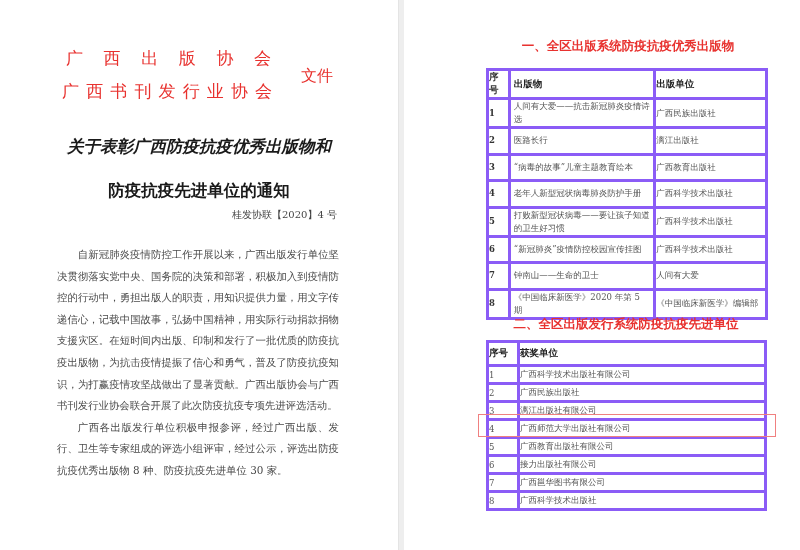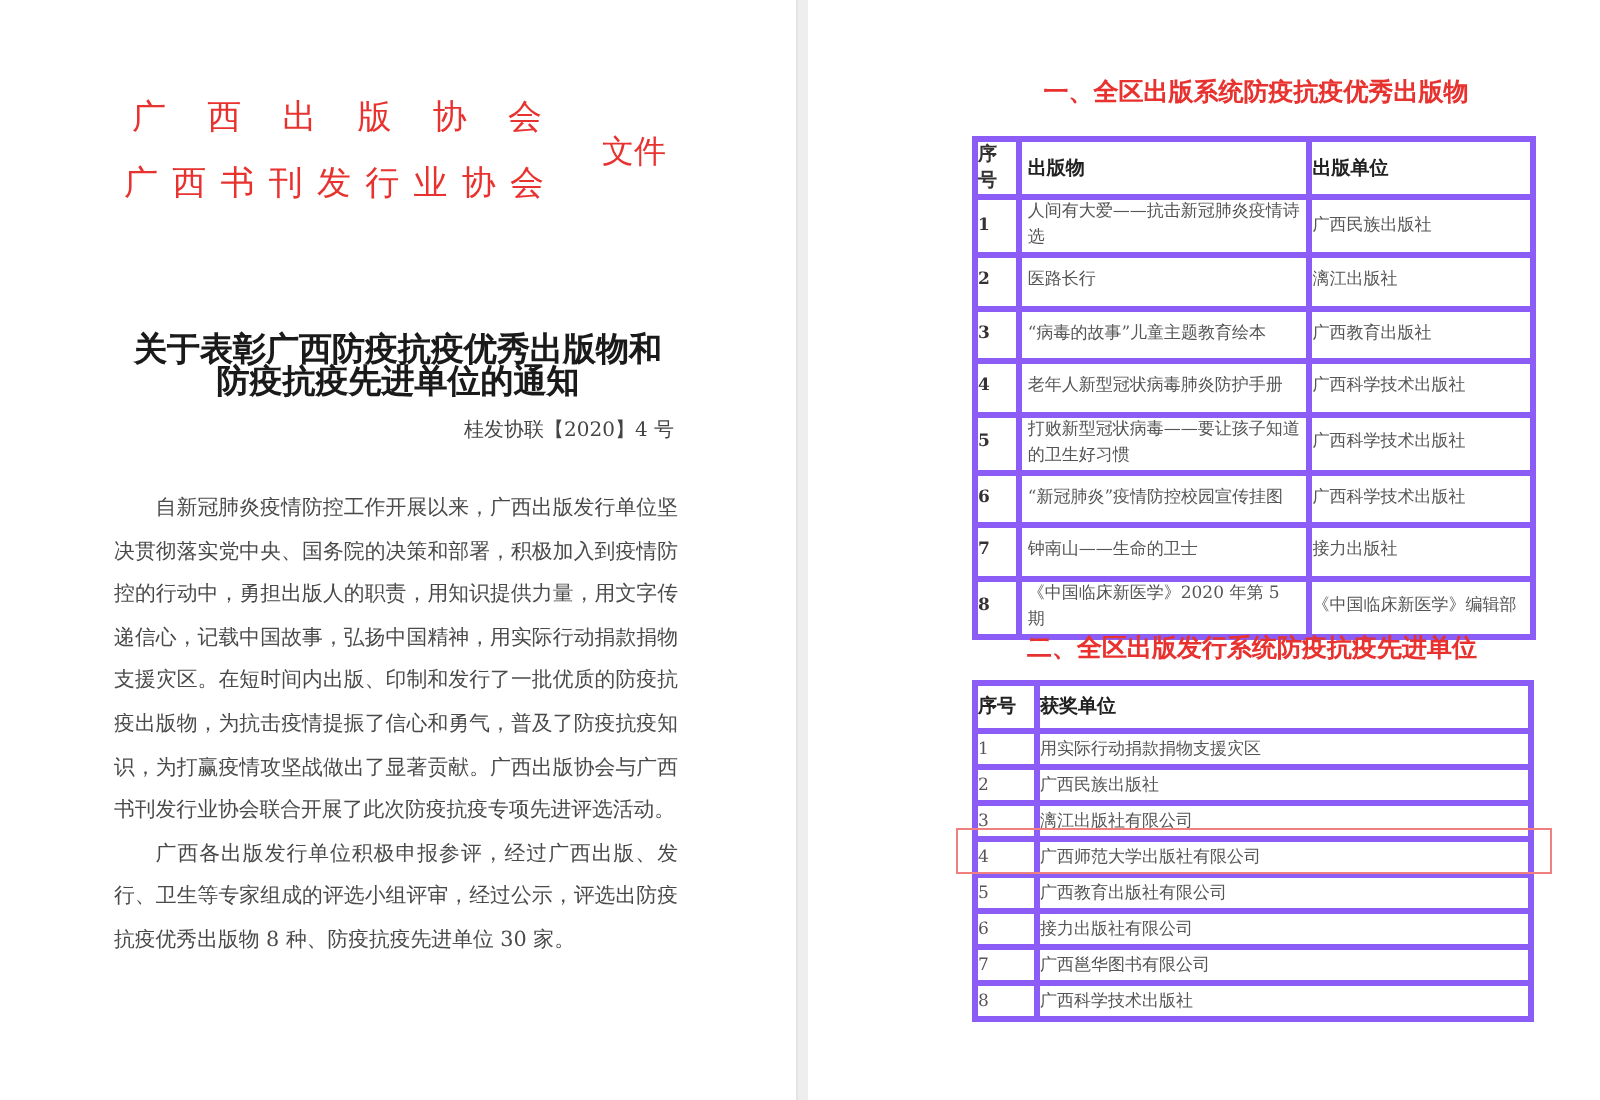--- a/index.html
+++ b/index.html
@@ -10,21 +10,21 @@
   .page-left { left: 0; width: 398px; }
   .page-right { left: 428px; width: 448px; }
   .divider { position: absolute; left: 398px; top: 0; width: 6px; height: 550px; background: #eeeeee; border-left: 1px solid #e4e4e4; }
 
   
   .lh-line1 { position: absolute; left: 66px; top: 47px; width: 205px; font-family: "DejaVu Sans", sans-serif; font-size: 17px; color: #e8322f; display: flex; justify-content: space-between; }
   .lh-line2 { position: absolute; left: 62px; top: 80px; width: 210px; font-family: "DejaVu Sans", sans-serif; font-size: 17px; color: #e8322f; display: flex; justify-content: space-between; }
   .lh-suffix { position: absolute; left: 301px; top: 66px; font-family: "DejaVu Sans", sans-serif; font-size: 16px; color: #e8322f; }
 
   .doc-title { position: absolute; left: 0; width: 398px; text-align: center; font-weight: bold; font-size: 16.5px; color: #1a1a1a; }
-  .doc-title.l1 { top: 164px; }
+  .doc-title.l1 { top: 136px; font-style: italic; }
   .doc-title.l2 { top: 180px; }
   .doc-number { position: absolute; left: 232px; top: 208px; font-size: 10px; color: #444; }
 
   .body-text { position: absolute; left: 57px; top: 244px; width: 282px; font-size: 10.4px; line-height: 21.6px; color: #4a4a4a; text-align: justify; }
   .body-text p { text-indent: 2em; }
 
   
   .section-title { position: absolute; left: 0; width: 396px; text-align: center; font-family: "DejaVu Sans", sans-serif; font-weight: bold; font-size: 12.5px; color: #e8322f; }
   .section-title.s1 { top: 38px; left: 2px; }
   .section-title.s2 { top: 316px; }
@@ -120,41 +120,41 @@
       <td class="c-unit">广西科学技术出版社</td>
     </tr>
     <tr>
       <td class="c-no">6</td>
       <td class="c-name">“新冠肺炎”疫情防控校园宣传挂图</td>
       <td class="c-unit">广西科学技术出版社</td>
     </tr>
     <tr>
       <td class="c-no">7</td>
       <td class="c-name">钟南山——生命的卫士</td>
-      <td class="c-unit">接力出版社</td>
+      <td class="c-unit">人间有大爱</td>
     </tr>
     <tr>
       <td class="c-no">8</td>
       <td class="c-name">《中国临床新医学》2020 年第 5 期</td>
       <td class="c-unit">《中国临床新医学》编辑部</td>
     </tr>
   </tbody>
     </table>
 
   <div class="section-title s2">二、全区出版发行系统防疫抗疫先进单位</div>
 
   <table class="t2">
     <tbody>
         <tr>
       <th class="c-no">序号</th>
       <th>获奖单位</th>
     </tr>
     <tr>
       <td class="c-no">1</td>
-      <td>用实际行动捐款捐物支援灾区</td>
+      <td>广西科学技术出版社有限公司</td>
     </tr>
     <tr>
       <td class="c-no">2</td>
       <td>广西民族出版社</td>
     </tr>
     <tr>
       <td class="c-no">3</td>
       <td>漓江出版社有限公司</td>
     </tr>
     <tr>

